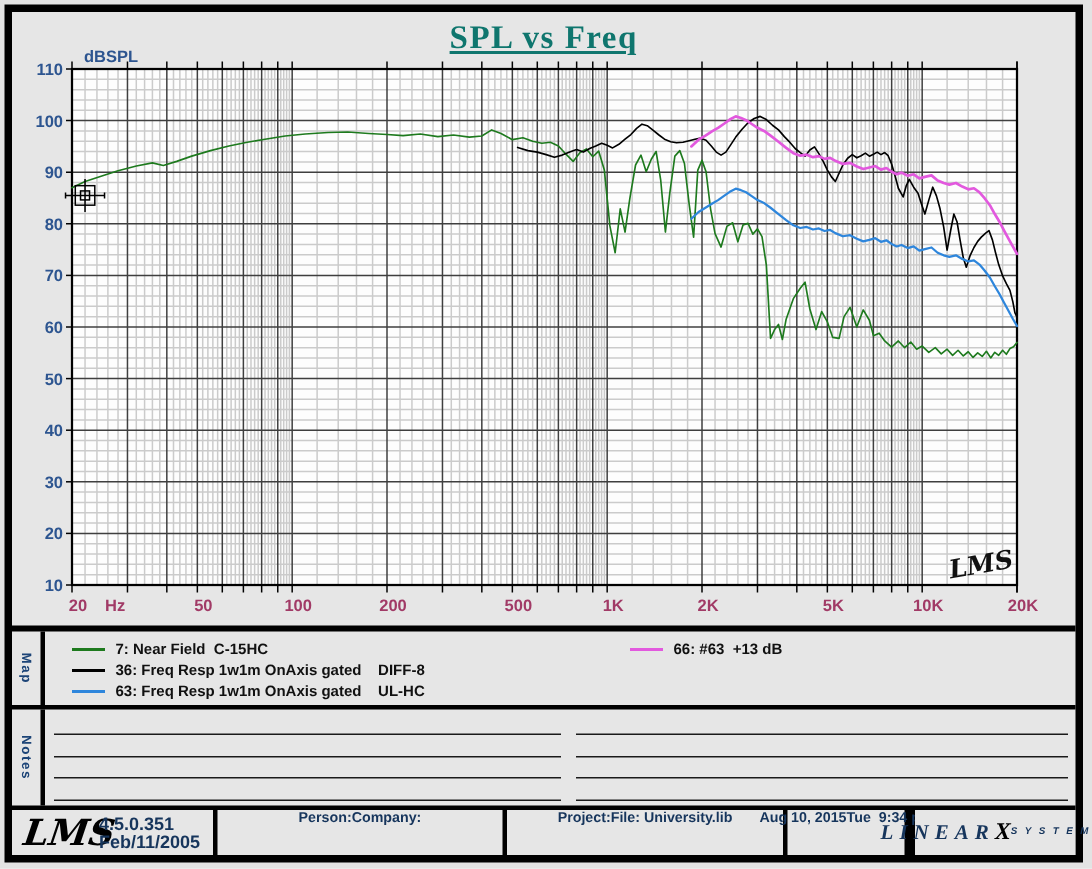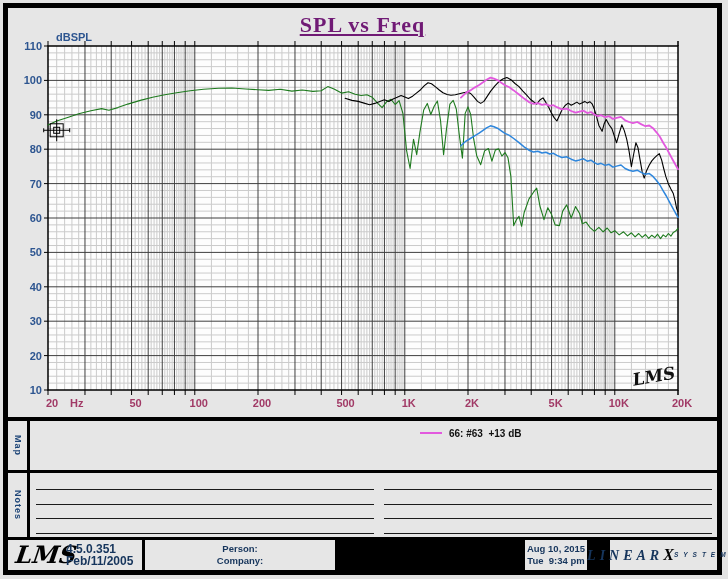--- a/index.html
+++ b/index.html
@@ -1,21 +1,21 @@
 <!DOCTYPE html>
 <html><head>
 <meta charset="utf-8">
 <style>
   html,body{margin:0;padding:0;background:#e3e3e3;width:728px;height:579px;overflow:hidden;
             font-family:"Liberation Sans",sans-serif;}
   .window{position:absolute;left:3px;top:3px;width:709px;height:562px;border:5px solid #000;
           background:#e6e6e6;}
   .title{position:absolute;left:0;top:4px;width:709px;text-align:center;
          font-family:"Liberation Serif",serif;font-size:22px;font-weight:bold;
-         color:#701a75;text-decoration:underline;letter-spacing:1px;z-index:5;pointer-events:none;}
+         color:#0f766e;text-decoration:underline;letter-spacing:1px;z-index:5;pointer-events:none;}
   #chart-svg{position:absolute;left:0;top:0;}
   .tx-y{font:bold 11px "Liberation Sans",sans-serif;fill:#2d5590;}
   .tx-x{font:bold 11px "Liberation Sans",sans-serif;fill:#a13a66;}
   .tx-axlab{font:bold 11px "Liberation Sans",sans-serif;fill:#2d5590;}
   .tx-wm{font:italic bold 17px "DejaVu Serif",serif;fill:#111;}
   .sep{position:absolute;left:0;width:709px;background:#000;}
   .sep1{top:409px;height:4px;}
   .sep2{top:462px;height:3px;}
   .sep3{top:529px;height:3px;}
   .panel{position:absolute;left:0;width:709px;}
@@ -28,30 +28,30 @@
   .panel-content{position:absolute;left:22px;top:0;right:0;height:100%;}
   .legend-col{position:absolute;top:6px;display:flex;flex-direction:column;gap:2px;}
   #legend-col1{left:18px;}
   #legend-col2{left:390px;}
   .legend-item{display:flex;align-items:center;height:12px;}
   .legend-item .sw{display:inline-block;width:22px;height:2px;margin-right:7px;}
   .legend-item .lbl{font-size:10px;font-weight:bold;color:#111;white-space:pre;}
   .note-line{position:absolute;height:1px;background:#1a1a1a;}
   .footer{position:absolute;left:0;top:532px;width:709px;height:30px;background:#000;}
   .fcell{position:absolute;top:0;height:30px;background:#e6e6e6;color:#16355c;}
-  .fcell .c{display:flex;flex-direction:column;justify-content:center;align-items:center;
+  .fcell .c{display:flex;justify-content:center;
             height:100%;font-size:9.5px;font-weight:bold;line-height:12px;white-space:pre;}
   .lms-script{font-family:"DejaVu Serif",serif;font-style:italic;font-weight:bold;
               font-size:24px;color:#000;transform:skewX(-8deg);display:inline-block;}
   .fc1{left:0;width:134px;}
   .fc1 .logo{position:absolute;left:8px;top:0px;}
   .fc1 .ver{position:absolute;left:58px;top:3px;font-size:12px;font-weight:bold;line-height:12px;}
   .fc2{left:137px;width:190px;}
   .fc3{left:330px;width:184px;}
-  .fc4{left:517px;width:62px;}
+  .fc4{left:517px;width:78px;}
   .fc5{left:602px;width:107px;}
   .brand{display:flex;flex-direction:row;align-items:center;justify-content:center;height:100%;font-style:italic;}
   .brand .r1{font-family:"Liberation Serif",serif;font-size:14px;font-weight:600;
              letter-spacing:4px;color:#16355c;line-height:14px;}
   .brand .r1 .bx{font-weight:bold;color:#000;font-size:16px;letter-spacing:0;}
   .brand .r2{font-size:6.5px;font-weight:bold;letter-spacing:5px;color:#16355c;line-height:8px;}
 </style>
 </head>
 <body>
 
@@ -353,20 +353,34 @@
   <div class="title">SPL vs Freq</div>
 
   <div class="sep sep1"></div>
 
   <div class="panel map-panel">
     <div class="side-cell">
       <span class="side-label">Map</span>
     </div>
     <div class="side-div"></div>
     <div class="panel-content">
+      <div class="legend-col" id="legend-col1">
+          <div class="legend-item">
+            <span class="sw" style="background: rgb(30, 122, 30);"></span>
+            <span class="lbl">7: Near Field  C-15HC</span>
+          </div>
+          <div class="legend-item">
+            <span class="sw" style="background: rgb(0, 0, 0);"></span>
+            <span class="lbl">36: Freq Resp 1w1m OnAxis gated    DIFF-8</span>
+          </div>
+          <div class="legend-item">
+            <span class="sw" style="background: rgb(46, 134, 220);"></span>
+            <span class="lbl">63: Freq Resp 1w1m OnAxis gated    UL-HC</span>
+          </div>
+        </div>
       <div class="legend-col" id="legend-col2">
           <div class="legend-item">
             <span class="sw" style="background: rgb(226, 89, 222);"></span>
             <span class="lbl">66: #63  +13 dB</span>
           </div>
         </div>
     </div>
   </div>
 
   <div class="sep sep2"></div>
@@ -397,20 +411,26 @@
         <div>4.5.0.351</div>
         <div>Feb/11/2005</div>
       </div>
     </div>
     <div class="fcell fc2">
       <div class="c">
         <div>Person:</div>
         <div>Company:</div>
       </div>
     </div>
+    <div class="fcell fc3">
+      <div class="c">
+        <div>Project:</div>
+        <div>File: University.lib</div>
+      </div>
+    </div>
     <div class="fcell fc4">
       <div class="c">
         <div>Aug 10, 2015</div>
         <div>Tue  9:34 pm</div>
       </div>
     </div>
     <div class="fcell fc5">
       <div class="brand">
         <div class="r1"><span>LINEAR</span><span class="bx">X</span></div>
         <div class="r2">SYSTEMS</div>

